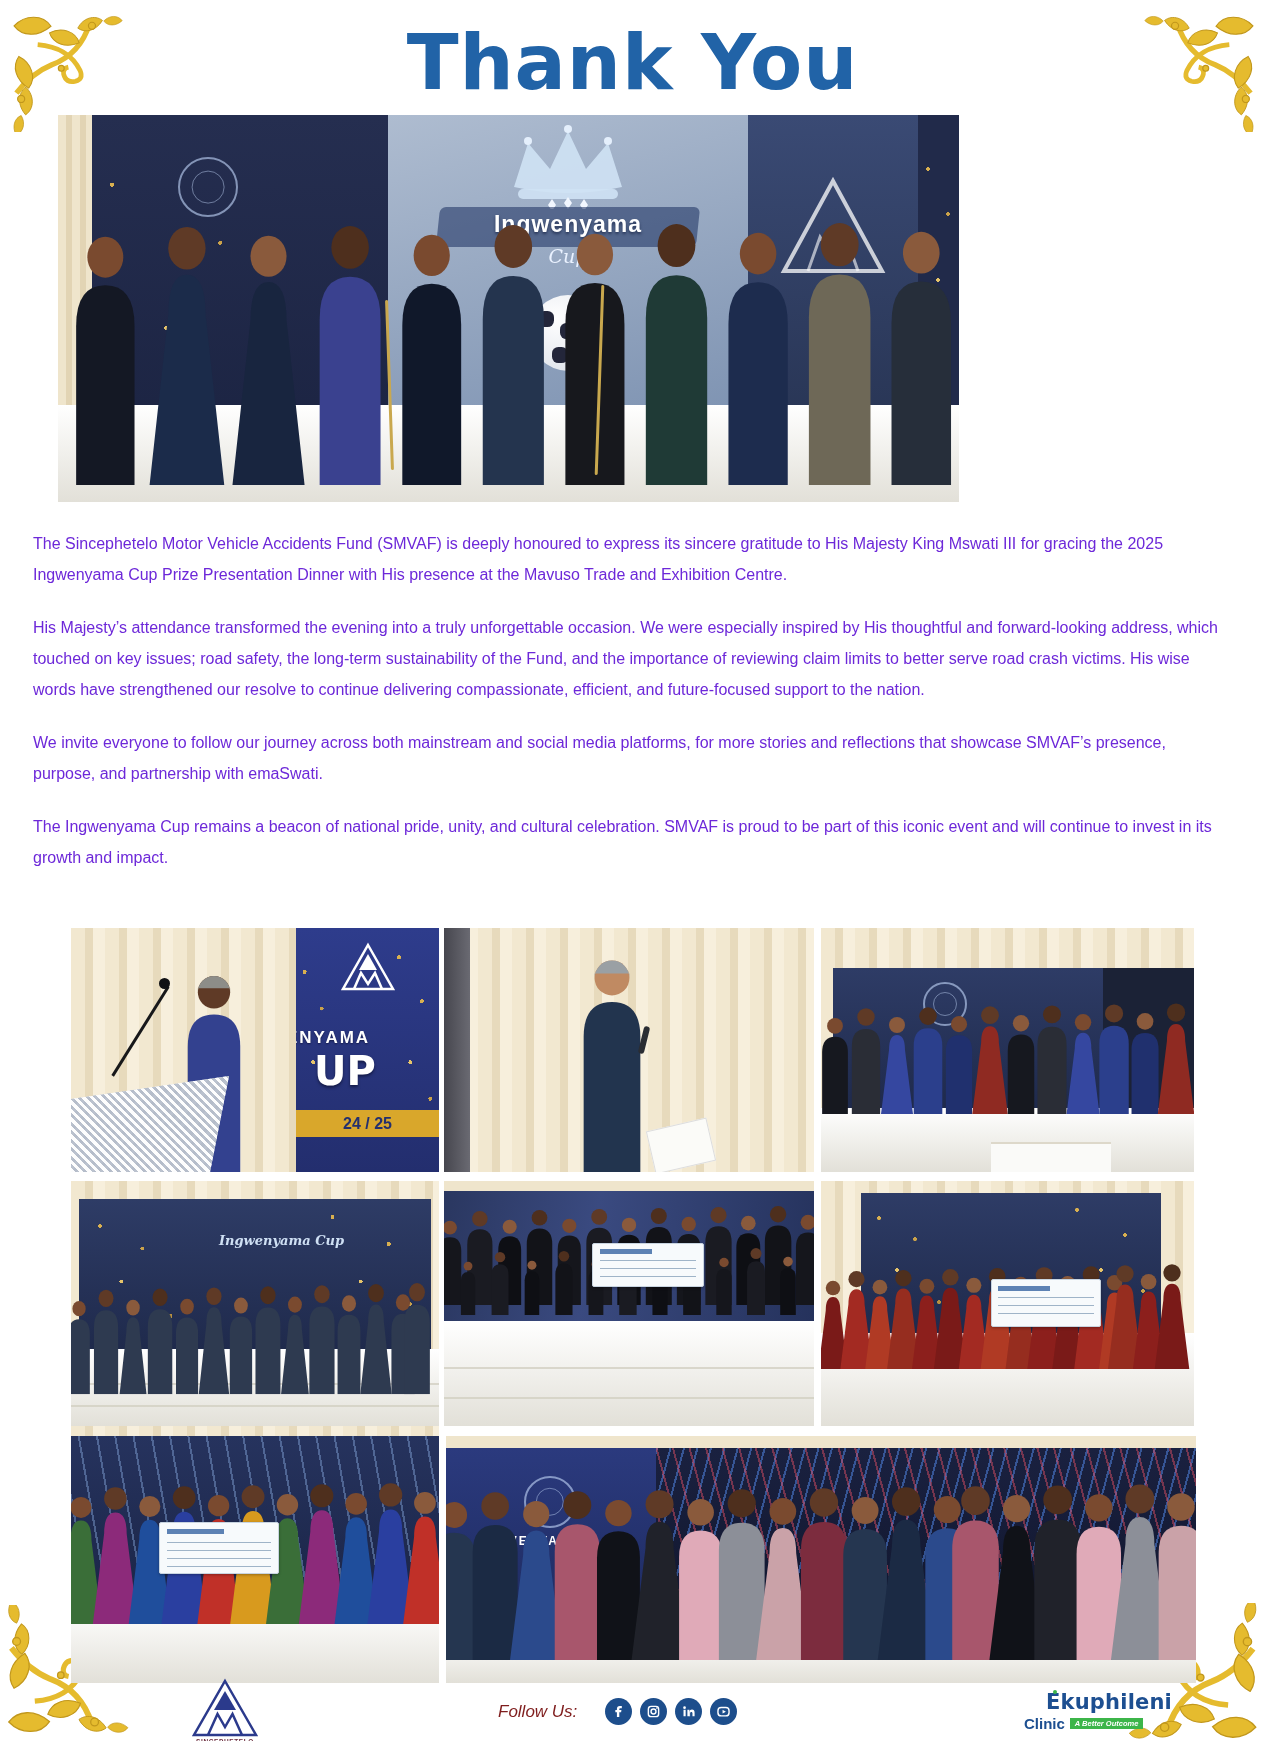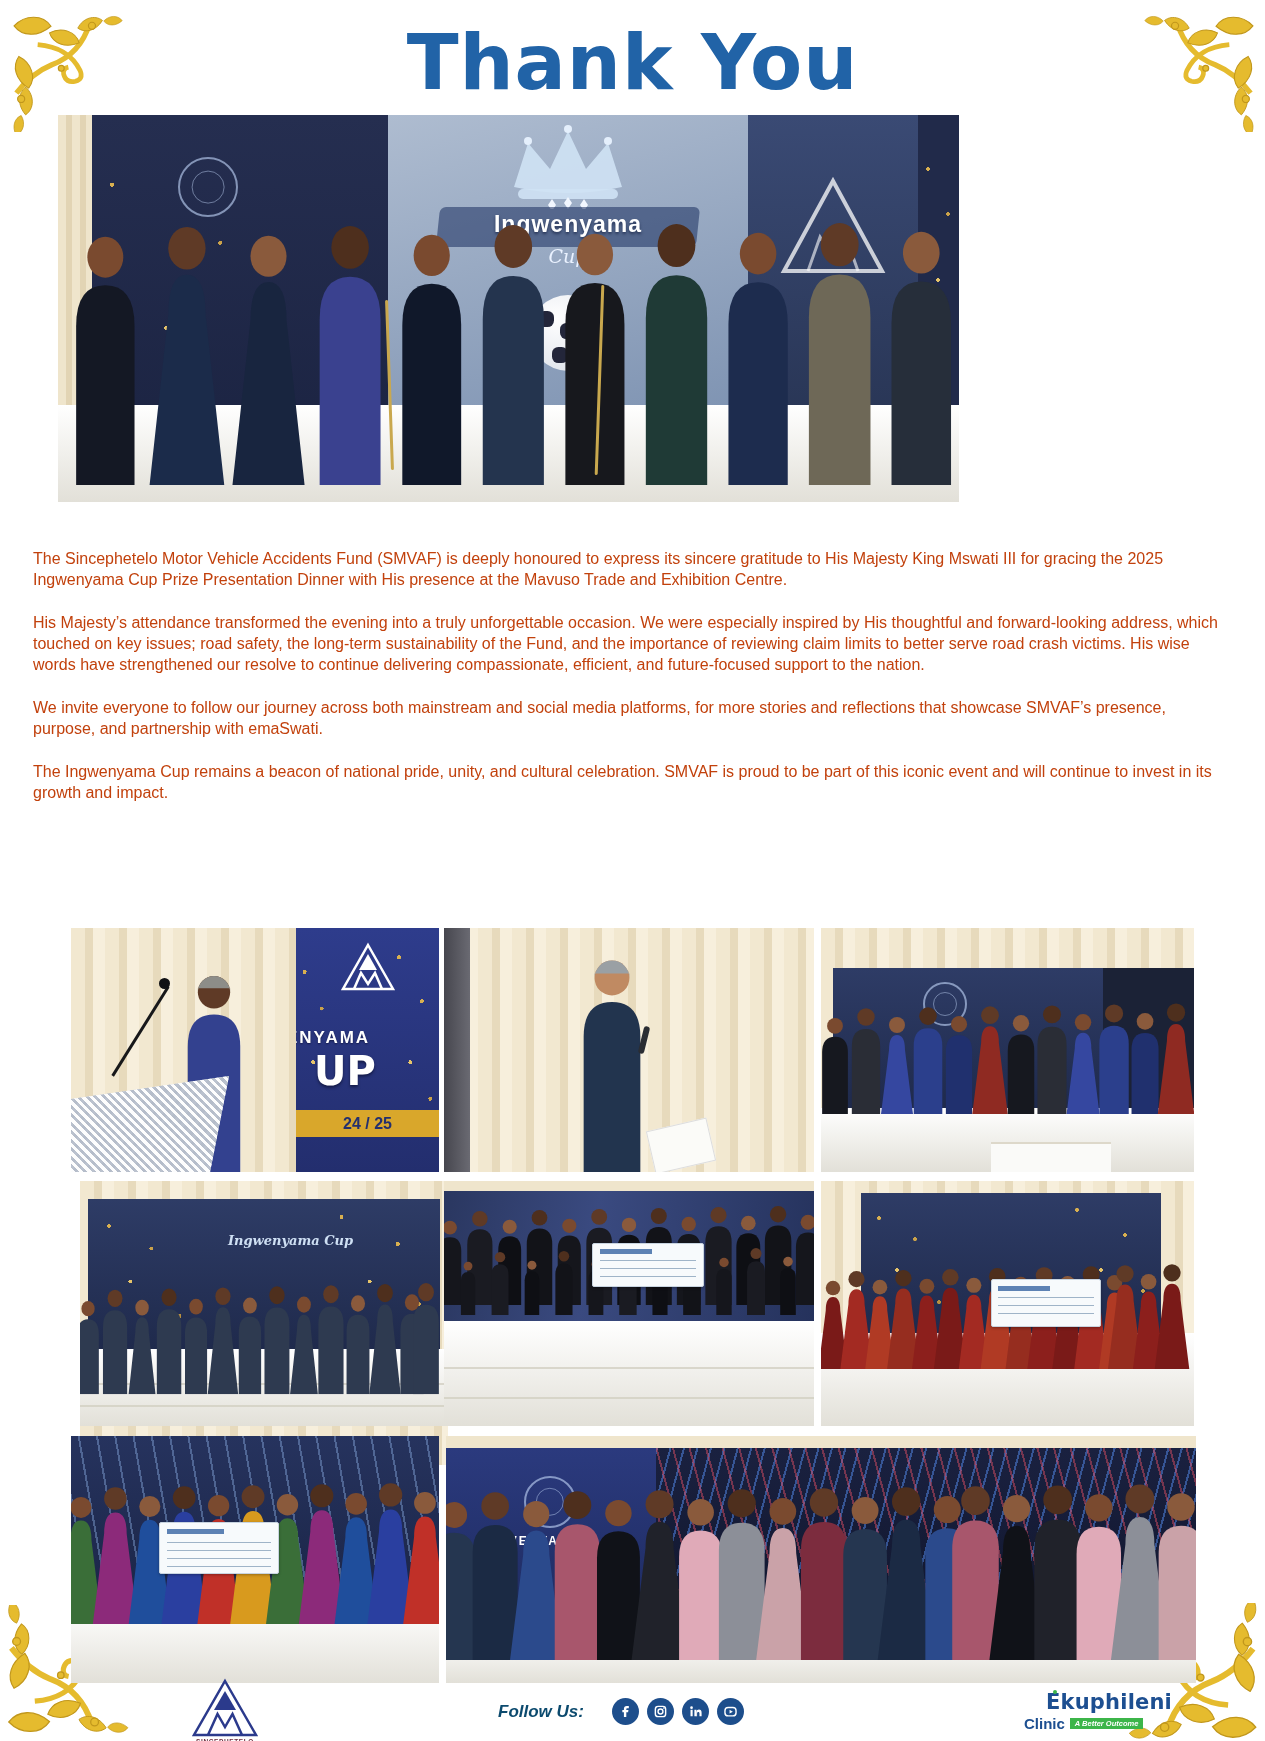--- a/index.html
+++ b/index.html
@@ -13,22 +13,22 @@
   .corner.tr{right:4px;top:14px;width:120px;height:118px;transform:scaleX(-1);}
   .corner.bl{left:0;bottom:6px;width:132px;height:130px;transform:scaleY(-1);}
   .corner.br{right:0;bottom:0;width:140px;height:138px;transform:scale(-1,-1);}
 
   
   .title{position:absolute;left:0;right:0;top:18px;text-align:center;
          font-family:"DejaVu Sans",sans-serif;font-weight:800;font-size:76px;
          letter-spacing:1px;color:#2163a7;}
   .caption{position:absolute;left:33px;width:1199px;top:516px;text-align:center;
            font-size:16px;font-weight:bold;color:#1b1b1b;}
-  .paragraphs{position:absolute;left:33px;width:1199px;top:548px;
-              font-size:16px;line-height:21px;color:#c2410c;}
+  .paragraphs{position:absolute;left:33px;width:1199px;top:528px;
+              font-size:16px;line-height:31px;color:#6d28d9;}
   .paragraphs p{margin:0 0 22px 0;}
   .subheading{position:absolute;left:0;right:0;top:888px;text-align:center;
               font-size:21px;font-weight:800;color:#2163a7;}
 
   
   .photo{position:absolute;overflow:hidden;background:#e9e2d2;}
   .abs{position:absolute;}
   .curtain{position:absolute;inset:0;
     background:repeating-linear-gradient(90deg,#f2e8d0 0 14px,#e7dabc 14px 22px,#f7efdc 22px 34px);}
   .floor{position:absolute;left:0;right:0;background:linear-gradient(#ffffff,#e2e0d8);}
@@ -105,21 +105,21 @@
     linear-gradient(#1a2140,#10152c);}
   .bluestreaks{position:absolute;background:
     repeating-linear-gradient(80deg,rgba(160,200,255,.35) 0 2px,transparent 2px 18px),
     linear-gradient(#26335e,#1b2547);}
 
   
   .smvaf{position:absolute;left:182px;top:1678px;width:86px;text-align:center;}
   .smvaf svg{display:block;margin:0 auto;}
   .smvaf-line{font-size:6.5px;font-weight:bold;color:#6b2d3e;letter-spacing:.6px;line-height:8px;}
   .follow{position:absolute;left:498px;top:1698px;display:flex;align-items:center;gap:8px;}
-  .follow-label{font-size:17px;font-weight:bold;font-style:italic;color:#0c4a6e;margin-right:20px;}
+  .follow-label{font-size:17px;font-weight:normal;font-style:italic;color:#7f1d1d;margin-right:20px;}
   .sicon{width:27px;height:27px;border-radius:50%;background:#1d4e8c;display:flex;
          align-items:center;justify-content:center;}
   .sicon svg{width:19px;height:19px;display:block;}
   .clinic{position:absolute;left:1024px;top:1690px;width:170px;}
   .clinic-name{position:relative;font-size:21px;font-weight:800;color:#1d4f91;letter-spacing:.2px;
     font-family:"DejaVu Sans",sans-serif;text-align:center;}
   .clinic-name i{position:absolute;left:29px;top:0px;width:4px;height:4px;border-radius:50%;
     background:#3cb54a;}
   .clinic-row{display:flex;align-items:center;gap:5px;margin-top:1px;}
   .clinic-word{font-size:15px;font-weight:bold;color:#1d4f91;}
@@ -301,21 +301,21 @@
           <use href="#person" x="178.6" y="84.0" width="42.8" height="102" style="--suit: #16181f; --skin: #8a5a3c;"></use>
           <use href="#person" x="207.5" y="74.0" width="47.0" height="112" style="--suit: #2a2d36; --skin: #4e2f1d;"></use>
           <use href="#personf" x="240.4" y="83.0" width="43.3" height="103" style="--suit: #3547a0; --skin: #7a4a2f;"></use>
           <use href="#person" x="269.3" y="73.0" width="47.5" height="113" style="--suit: #2b3f8c; --skin: #5f3a26;"></use>
           <use href="#person" x="302.2" y="82.0" width="43.7" height="104" style="--suit: #20306e; --skin: #8a5a3c;"></use>
           <use href="#personf" x="331.1" y="72.0" width="47.9" height="114" style="--suit: #8f2a22; --skin: #4e2f1d;"></use>
         </g>
     </svg>
   </div>
 
-  <div class="photo" style="left:80px;top:1181px;width:368px;height:284px">
+  <div class="photo" style="left:71px;top:1181px;width:368px;height:284px">
     <div class="curtain"></div>
     <div class="abs navy" style="left:8px;top:18px;width:352px;height:150px">
       <div class="speckles"></div>
       <span class="panel-script" style="left:140px;top:34px;font-size:13px">Ingwenyama Cup</span>
     </div>
     <div class="floor" style="top:168px;height:77px"></div>
     <div class="stepline" style="top:202px"></div>
     <div class="stepline" style="top:224px"></div>
     <svg class="ppl" viewBox="0 0 368 245" preserveAspectRatio="none">
       <g>

